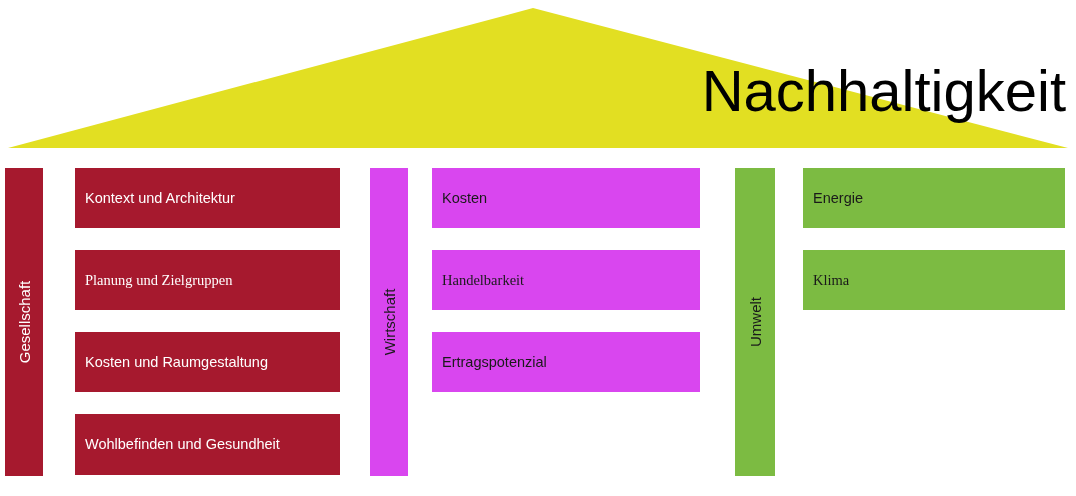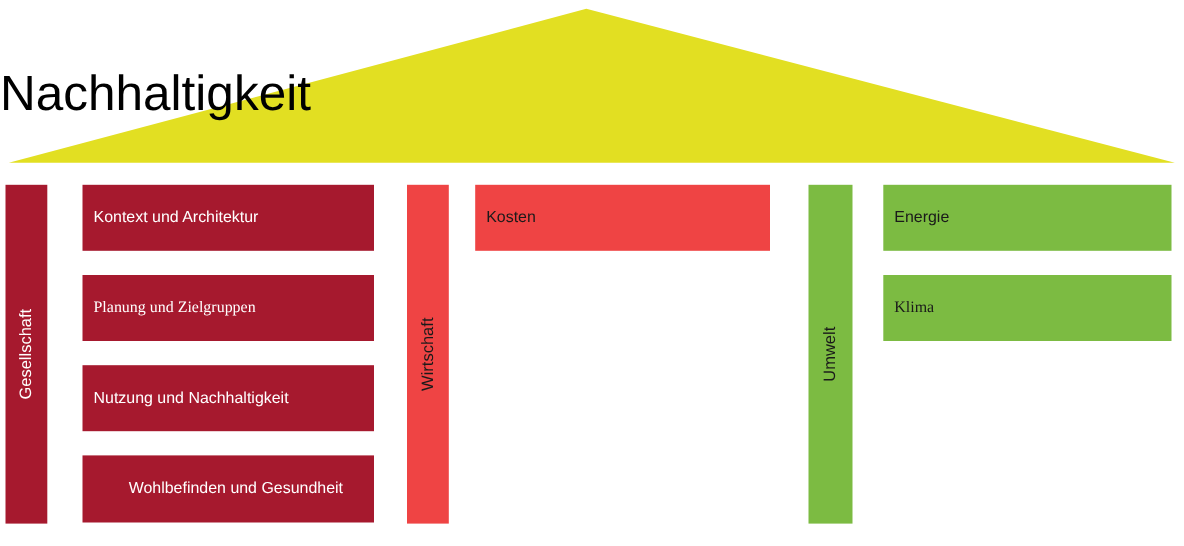--- a/index.html
+++ b/index.html
@@ -17,22 +17,22 @@
     position:absolute;
     left:0;top:0;
     width:1076px;height:150px;
   }
   .roof svg{display:block;}
   .roof-title{
     position:absolute;
     left:0;
     top:62px;
     width:1066px;
-    text-align:left;
-    font-size:45px;
+    text-align:right;
+    font-size:58px;
     line-height:1;
     color:#000000;
     font-weight:400;
     letter-spacing:0px;
     white-space:nowrap;
   }
 
   
   .pillars{
     position:absolute;
@@ -68,33 +68,33 @@
   }
   .box .btext{
     padding-left:10px;
     font-size:14.5px;
     line-height:1.15;
     white-space:nowrap;
   }
   .r0{top:0px;}
   .r1{top:82px;font-family:Liberation Serif, serif;}
   .r2{top:164px;}
-  .r3{top:246px;height:61px;padding-left:32px;}
+  .r3{top:246px;height:61px;}
 
   
   #g-society .pillar-label{left:5px;width:38px;}
   #g-society .boxcol{left:75px;width:265px;}
   #g-economy .pillar-label{left:370px;width:38px;}
   #g-economy .boxcol{left:432px;width:268px;}
   #g-environment .pillar-label{left:735px;width:40px;}
   #g-environment .boxcol{left:803px;width:262px;}
 
   
   .c-red{background:#A6192E;}
-  .c-blue{background:#ef4444;}
+  .c-blue{background:#d946ef;}
   .c-green{background:#7CBB42;}
   .t-light{color:#ffffff;}
   .t-dark{color:#1a1a1a;}
 </style>
 </head>
 <body>
 
 <div id="canvas">
 
   <div class="roof">
@@ -113,37 +113,43 @@
       </div>
 
       <div class="boxcol">
         <div class="box c-red r0">
           <span class="btext t-light">Kontext und Architektur</span>
         </div>
         <div class="box c-red r1">
           <span class="btext t-light">Planung und Zielgruppen</span>
         </div>
         <div class="box c-red r2">
-          <span class="btext t-light">Nutzung und Nachhaltigkeit</span>
+          <span class="btext t-light">Kosten und Raumgestaltung</span>
         </div>
         <div class="box c-red r3">
           <span class="btext t-light">Wohlbefinden und Gesundheit</span>
         </div>
       </div>
     </div>
 
     <div class="pillar" id="g-economy">
 
       <div class="pillar-label c-blue">
         <span class="vtext t-dark">Wirtschaft</span>
       </div>
 
       <div class="boxcol">
         <div class="box c-blue r0">
           <span class="btext t-dark">Kosten</span>
+        </div>
+        <div class="box c-blue r1">
+          <span class="btext t-dark">Handelbarkeit</span>
+        </div>
+        <div class="box c-blue r2">
+          <span class="btext t-dark">Ertragspotenzial</span>
         </div>
       </div>
     </div>
 
     <div class="pillar" id="g-environment">
 
       <div class="pillar-label c-green">
         <span class="vtext t-dark">Umwelt</span>
       </div>
 

